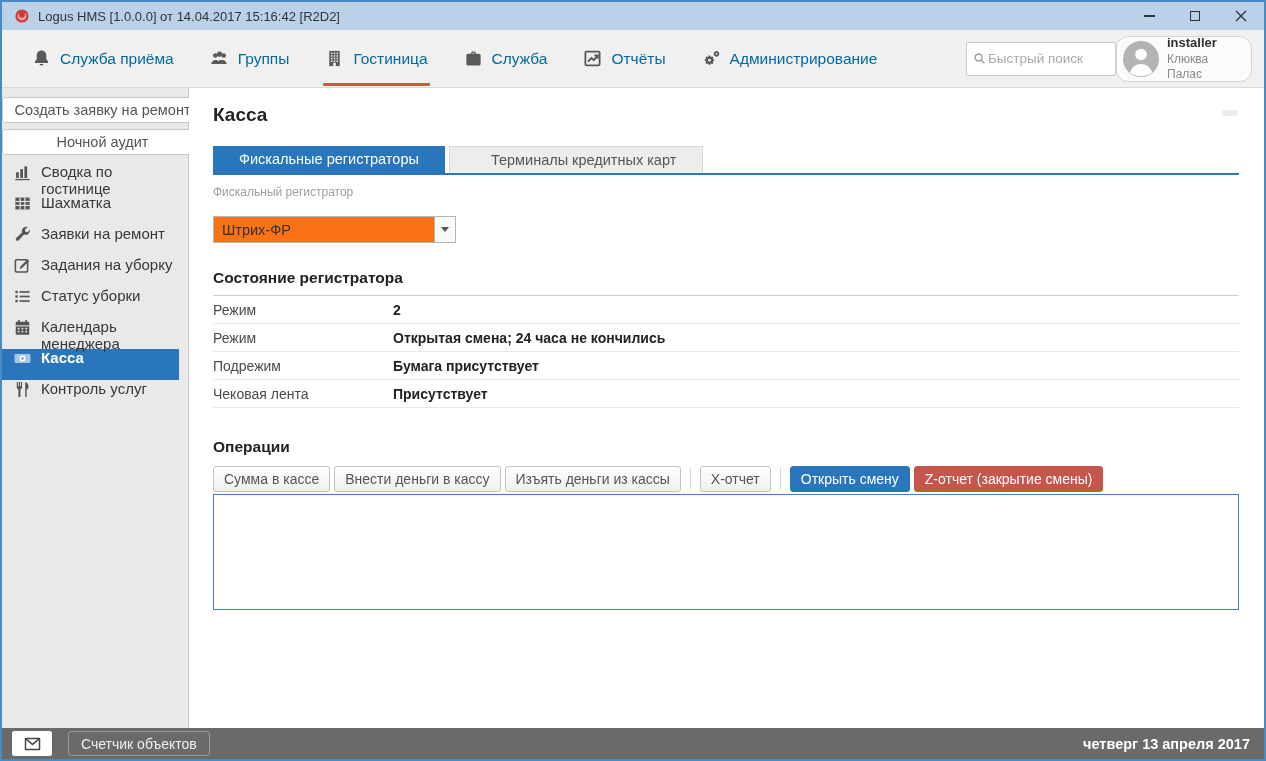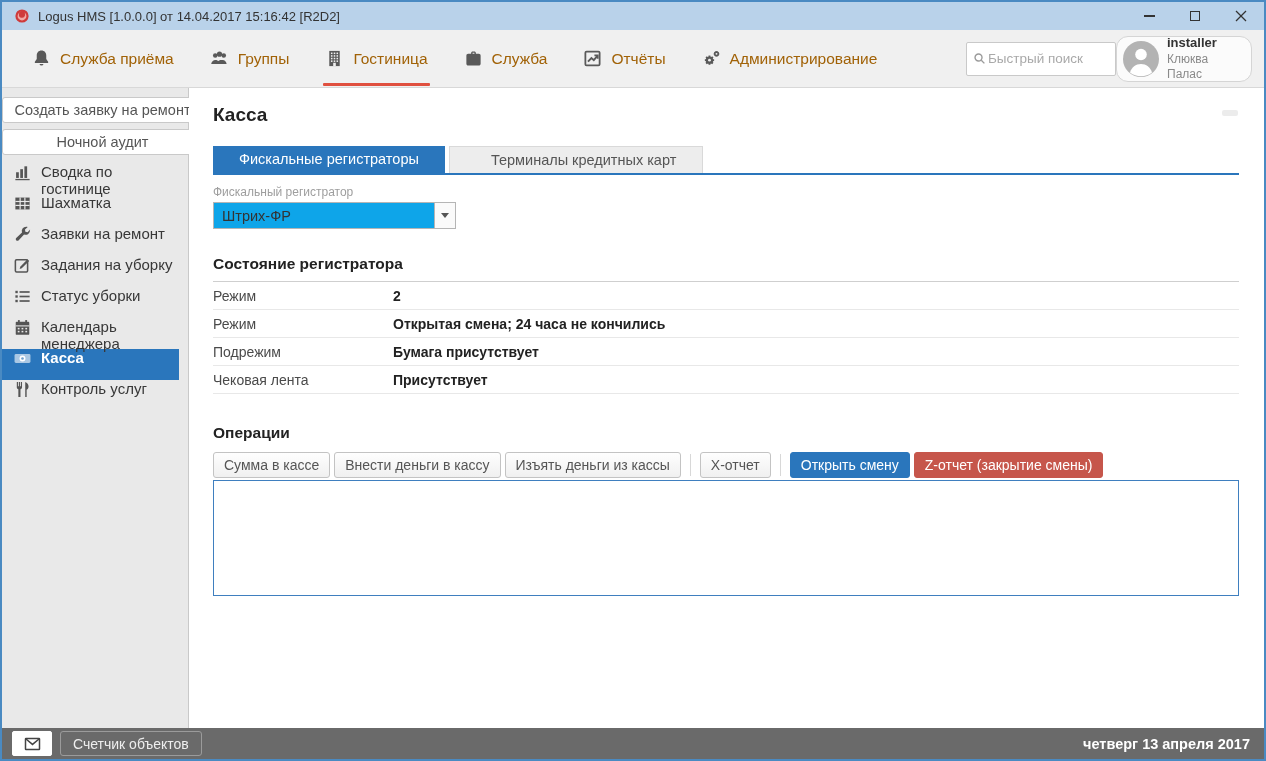--- a/index.html
+++ b/index.html
@@ -19,21 +19,21 @@
   .titlebar .title{ font-size:13px; color:#333; }
   .win-controls{ margin-left:auto; display:flex; height:100%; }
   .ctrl{ width:46px; display:flex; align-items:center; justify-content:center; cursor:default; }
   .ctrl-min i{ display:block; width:11px; height:2px; background:#333; }
   .ctrl-max i{ display:block; width:10px; height:10px; border:1px solid #333; }
   
   .navbar{ height:58px; background:#f0f0f0; border-bottom:1px solid #d8d8d8;
     display:flex; align-items:center; padding:0 12px 0 30px; flex:0 0 auto; }
   .nav-items{ display:flex; align-items:stretch; height:100%; gap:36px; }
   .nav-item{ position:relative; display:flex; align-items:center; gap:9px;
-    font-size:15.5px; color:#a16207; cursor:pointer; }
+    font-size:15.5px; color:#0369a1; cursor:pointer; }
   .nav-item .nav-ico{ width:19px; height:19px; color:#595959; display:flex; }
   .nav-item .nav-ico svg{ width:19px; height:19px; }
   .nav-item.active::after{ content:""; position:absolute; left:-2px; right:-2px;
     bottom:1px; height:3px; background:#e0503f; border-radius:1px; }
   .search-box{ margin-left:auto; width:150px; height:26px; background:#fff;
     border:1px solid #c9c9c9; border-radius:2px; display:flex; align-items:center;
     padding:16px 6px; gap:2px; }
   .search-box svg{ width:13px; height:13px; color:#9a9a9a; flex:0 0 auto; }
   .search-box input{ border:none; outline:none; width:100%; font-size:13.5px;
     color:#555; font-family:"Liberation Sans",sans-serif; background:transparent; }
@@ -62,22 +62,22 @@
   .page-title{ font-size:19px; font-weight:600; color:#222; }
   .collapse-dash{ position:absolute; top:22px; right:26px; width:16px; height:6px;
     background:#ececec; border-radius:2px; cursor:pointer; }
   .tabs{ display:flex; margin-top:20px; }
   .tab{ height:27px; line-height:27px; padding:0 26px; font-size:14.5px; cursor:pointer; }
   .tab.active{ background:#2a76bc; color:#fff; }
   .tab.inactive{ background:#ededed; border:1px solid #d9d9d9; border-bottom:none;
     color:#555; margin-left:4px;padding-left:41px; }
   .tabs-underline{ height:2px; background:#2a76bc; }
   .field-label{ margin-top:10px; font-size:12px; color:#9e9e9e; }
-  .select{ margin-top:3px; width:243px; height:27px; border:1px solid #b5b5b5;
-    background:#0ea5e9; display:flex; align-items:center; cursor:pointer; }
+  .select{ margin-top:17px; width:243px; height:27px; border:1px solid #b5b5b5;
+    background:#f97316; display:flex; align-items:center; cursor:pointer; }
   .select .select-value{ flex:1; padding-left:8px; font-size:14.5px; color:#333; }
   .select .select-arrow{ width:21px; height:100%; border-left:1px solid #b5b5b5;
     background:#fafafa; display:flex; align-items:center; justify-content:center; }
   .select .select-arrow i{ width:0; height:0; border-left:4px solid transparent;
     border-right:4px solid transparent; border-top:5px solid #555; }
   .section-title{ font-size:15.5px; font-weight:bold; color:#222; }
   .status-section{ margin-top:26px; }
   .status-section .section-title{ padding-bottom:8px; border-bottom:1px solid #cfcfcf; }
   .status-row{ height:28px; display:flex; align-items:center;
     border-bottom:1px solid #e8e8e8; }
@@ -87,21 +87,21 @@
   .op-buttons{ margin-top:10px; display:flex; align-items:center; gap:4px; }
   .op-btn{ height:26px; padding:0 10px; border:1px solid #c3c3c3; border-radius:3px;
     background:linear-gradient(#fefefe,#f0f0f0); color:#555; font-size:14px;
     font-family:"Liberation Sans",sans-serif; cursor:pointer; white-space:nowrap; }
   .op-btn.primary{ background:#2a76bc; border-color:#2a76bc; color:#fff; }
   .op-btn.danger{ background:#c6564b; border-color:#c6564b; color:#fff; }
   .op-sep{ width:1px; height:22px; background:#d8d8d8; margin:0 5px; }
   .output-panel{ margin-top:2px; height:116px; border:1px solid #3f7fbf; background:#fff; }
   
   .statusbar{ height:31px; background:#6a6a6a; flex:0 0 auto; display:flex;
-    align-items:center; padding:0 14px 0 10px; gap:8px; }
+    align-items:center; padding:0 14px 0 10px; gap:16px; }
   .mail-btn{ width:40px; height:25px; background:#fff; border:1px solid #fff;
     border-radius:2px; display:flex; align-items:center; justify-content:center; cursor:pointer; }
   .mail-btn svg{ width:17px; height:14px; color:#444; }
   .counter-btn{ height:25px; padding:0 12px; background:transparent;
     border:1px solid #9b9b9b; border-radius:3px; color:#eee; font-size:14px;
     font-family:"Liberation Sans",sans-serif; cursor:pointer; }
   .status-date{ margin-left:auto; color:#fff; font-weight:bold; font-size:14.5px; }
 </style>
 </head>
 <body>

